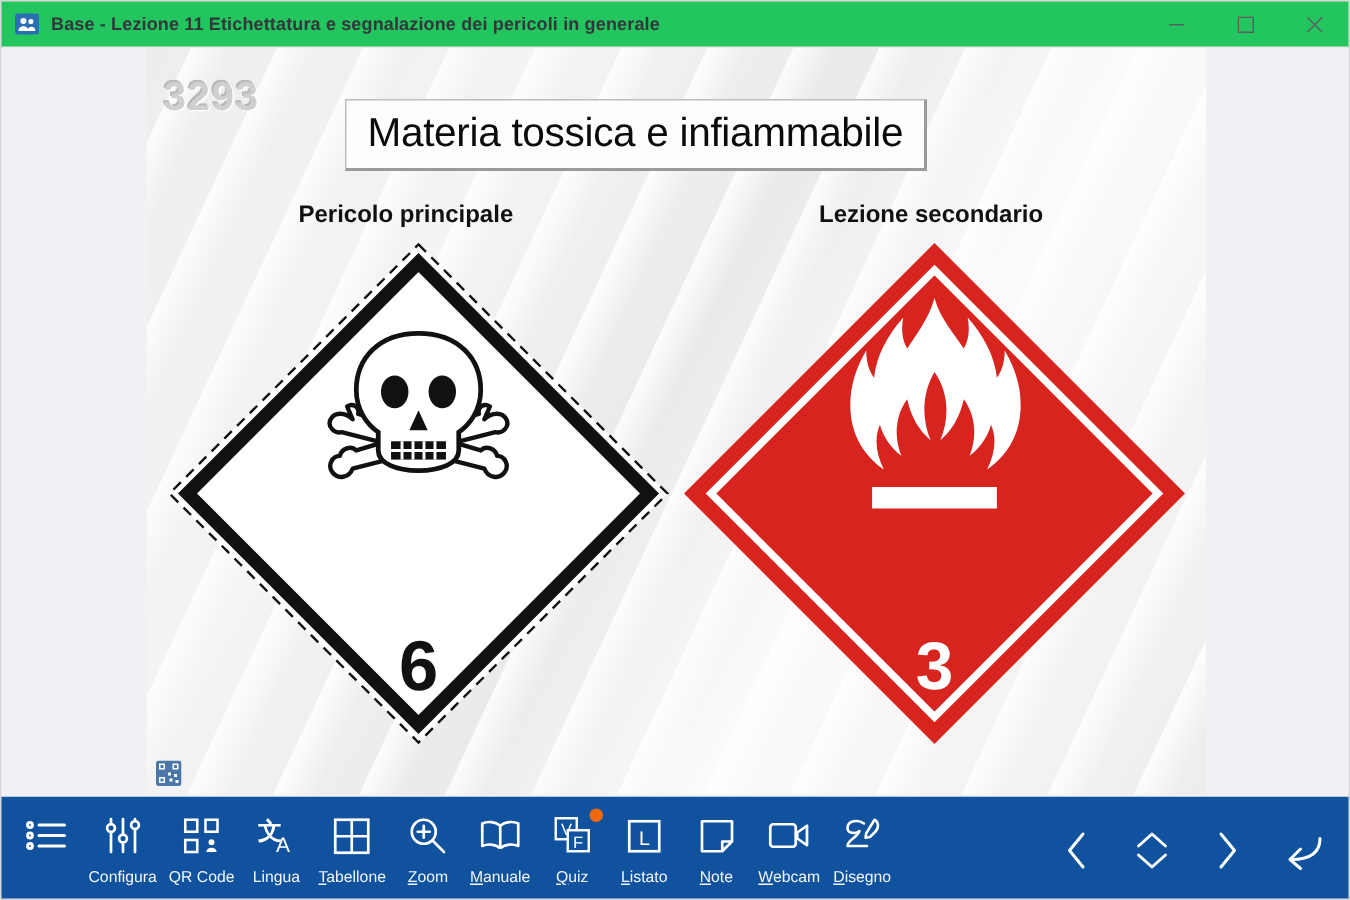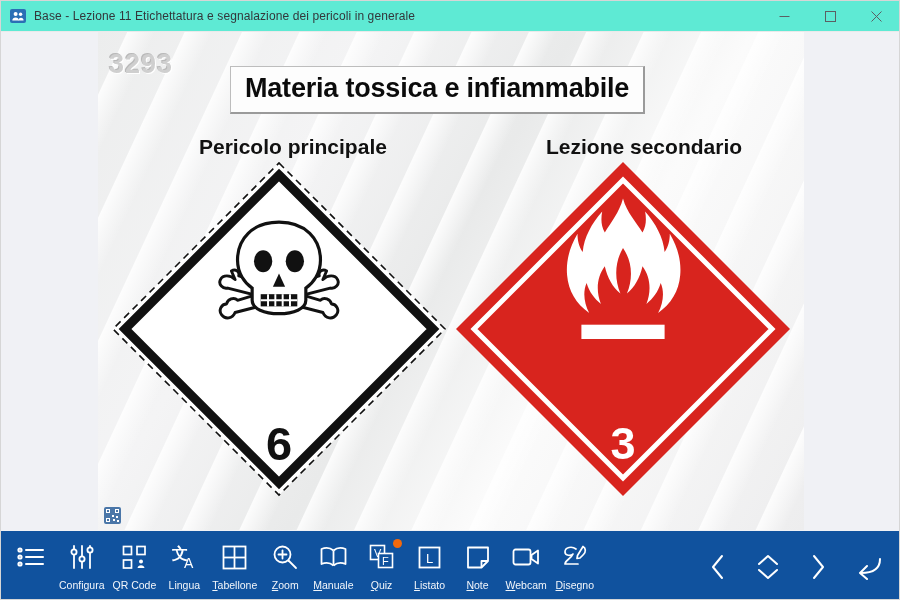--- a/index.html
+++ b/index.html
@@ -13,24 +13,25 @@
     width: 900px; height: 600px;
     position: relative;
     display: flex; flex-direction: column;
     background: #f7f7f7;
     border: 1px solid #d6d6d6;
   }
 
   
   .titlebar {
     height: 31px; flex: 0 0 31px;
-    background: #5eead4;
+    background: #22c55e;
     display: flex; align-items: center;
     border-bottom: 1px solid #eaeaea;
     position: relative;
+    font-weight: bold;
   }
   .tb-appicon {
     width: 16px; height: 16px; margin-left: 9px; margin-right: 8px;
     flex: 0 0 16px; position: relative;
   }
   .tb-title {
     font-size: 12px; color: #33373b; letter-spacing: .1px;
     white-space: nowrap; overflow: hidden;
   }
   .tb-controls { margin-left: auto; display: flex; height: 31px; }
@@ -64,25 +65,25 @@
   }
   .title-box {
     position: absolute; left: 132px; top: 34px;
     background: #fdfdfd;
     border: 1px solid #bdbdbd;
     border-right: 2px solid #9a9a9a;
     border-bottom: 2px solid #9a9a9a;
     padding: 6px 14px 8px 14px;
   }
   .title-box span {
-    font-size: 27px; font-weight: bold; color: #0b0b0b;
+    font-size: 27px; font-weight: normal; color: #0b0b0b;
     letter-spacing: -.2px; white-space: nowrap;
   }
   .haz-label {
-    position: absolute; font-size: 21px; font-weight: bold; color: #111;
+    position: absolute; font-size: 16px; font-weight: bold; color: #111;
     white-space: nowrap;
   }
   .haz-label.primary   { left: 101px; top: 103px; }
   .haz-label.secondary { left: 448px; top: 103px; }
 
   .diamond-wrap { position: absolute; }
   .diamond-wrap.left  { left: 8px;  top: 124px; width: 346px; height: 346px; }
   .diamond-wrap.right { left: 352px; top: 124px; width: 346px; height: 346px; }
 
   .watermark {

